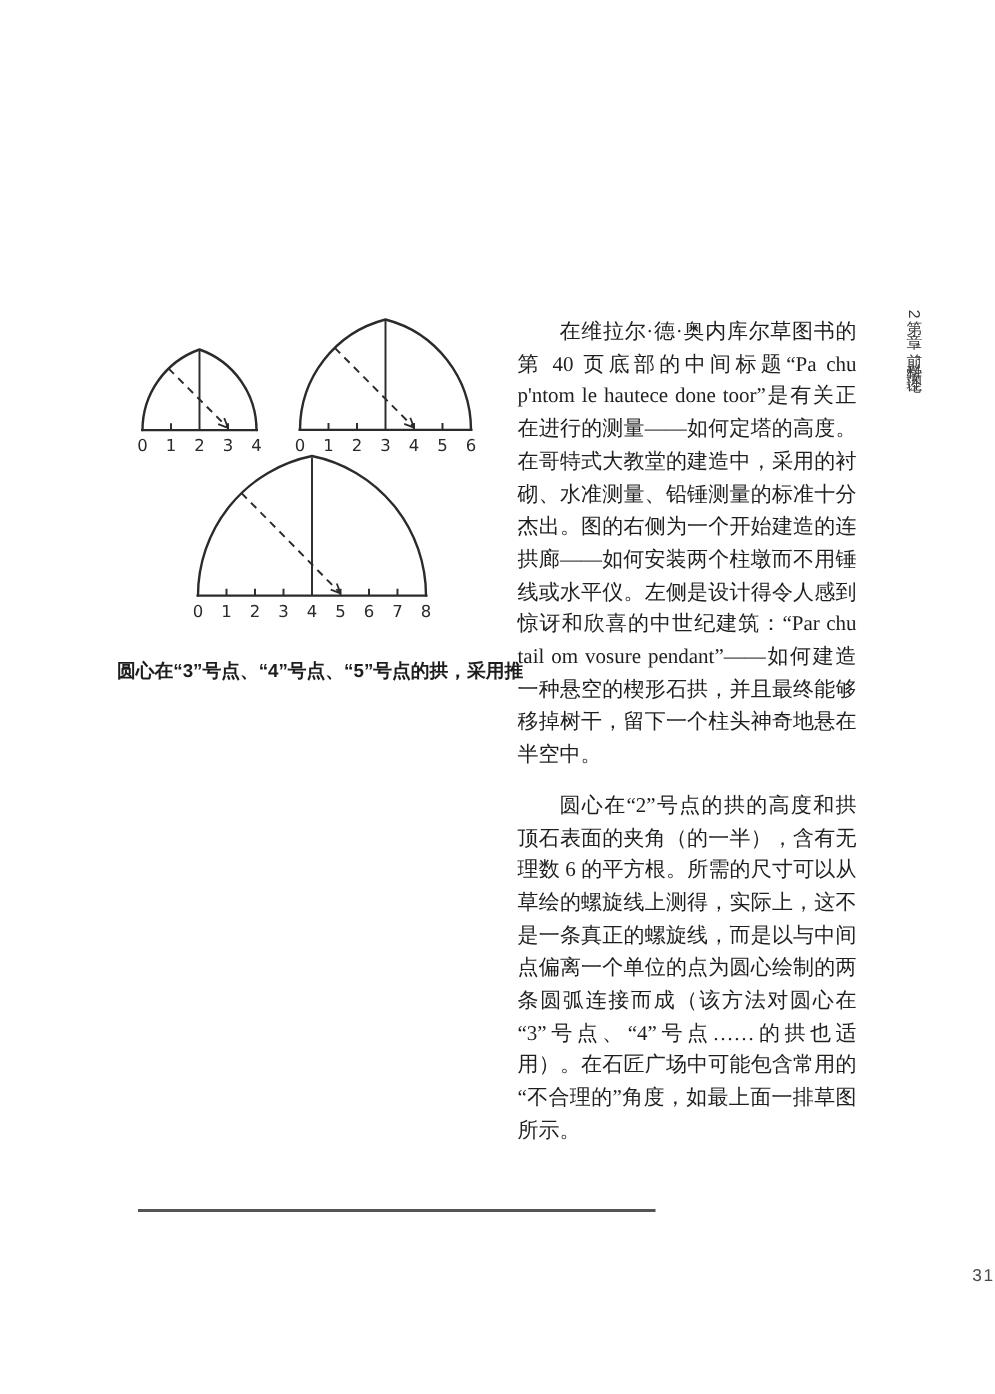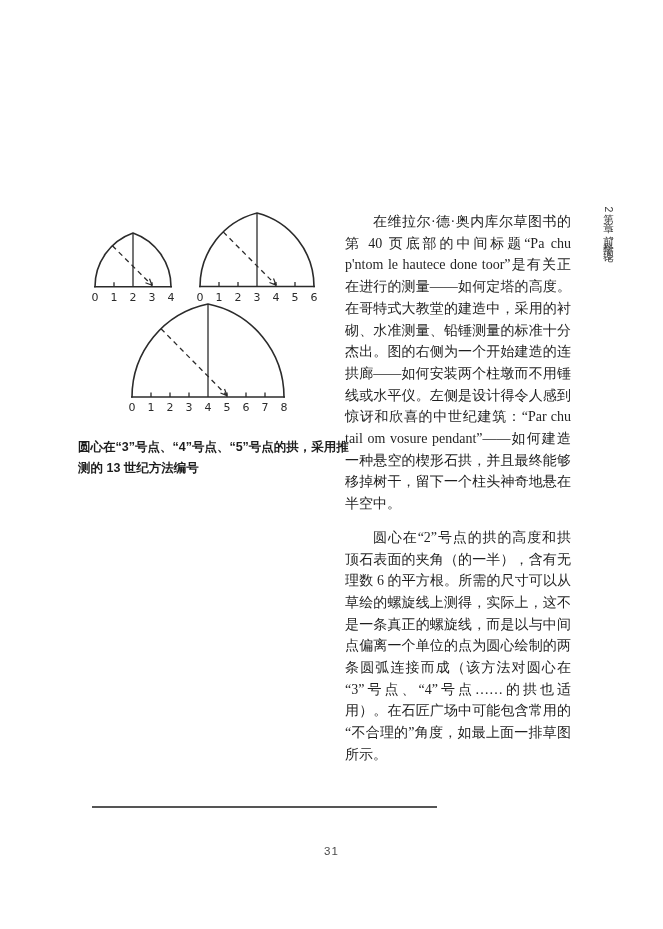--- a/index.html
+++ b/index.html
@@ -39,21 +39,21 @@
     font-size:10.5px;letter-spacing:1.5px;color:#3a3a3a;
   }
 
   .footnote-rule{
     position:absolute;left:92px;top:806px;width:345px;height:1.5px;
     background:#555;
   }
 
   .page-number{
     position:absolute;left:0;top:845px;width:663px;
-    text-align:center;
+    text-align:right;
     font-family:"Liberation Sans", sans-serif;
     font-size:11.5px;color:#4a4a4a;letter-spacing:1px;
   }
 </style>
 </head>
 <body>
 
 <div class="page">
 
   <svg class="arch-svg" style="left:87px;top:230px;" width="92" height="74.74011537017762" viewBox="0 0 92 74.74011537017762">
@@ -109,21 +109,20 @@
       <text x="65" y="110.08061022576076" text-anchor="middle" fill="#2b2b2b" font-size="11px" font-family="&quot;DejaVu Sans&quot;, sans-serif">3</text>
       <text x="84" y="110.08061022576076" text-anchor="middle" fill="#2b2b2b" font-size="11px" font-family="&quot;DejaVu Sans&quot;, sans-serif">4</text>
       <text x="103" y="110.08061022576076" text-anchor="middle" fill="#2b2b2b" font-size="11px" font-family="&quot;DejaVu Sans&quot;, sans-serif">5</text>
       <text x="122" y="110.08061022576076" text-anchor="middle" fill="#2b2b2b" font-size="11px" font-family="&quot;DejaVu Sans&quot;, sans-serif">6</text>
       <text x="141" y="110.08061022576076" text-anchor="middle" fill="#2b2b2b" font-size="11px" font-family="&quot;DejaVu Sans&quot;, sans-serif">7</text>
       <text x="160" y="110.08061022576076" text-anchor="middle" fill="#2b2b2b" font-size="11px" font-family="&quot;DejaVu Sans&quot;, sans-serif">8</text>
     </svg>
 
   <div class="fig-caption">
     <div>圆心在“3”号点、“4”号点、“5”号点的拱，采用推</div>
-    <div>测的 13 世纪方法编号</div>
   </div>
 
   <div class="body-col">
     <p>在维拉尔·德·奥内库尔草图书的第 40 页底部的中间标题“Pa chu p'ntom le hautece done toor”是有关正在进行的测量——如何定塔的高度。在哥特式大教堂的建造中，采用的衬砌、水准测量、铅锤测量的标准十分杰出。图的右侧为一个开始建造的连拱廊——如何安装两个柱墩而不用锤线或水平仪。左侧是设计得令人感到惊讶和欣喜的中世纪建筑：“Par chu tail om vosure pendant”——如何建造一种悬空的楔形石拱，并且最终能够移掉树干，留下一个柱头神奇地悬在半空中。</p>
     <p>圆心在“2”号点的拱的高度和拱顶石表面的夹角（的一半），含有无理数 6 的平方根。所需的尺寸可以从草绘的螺旋线上测得，实际上，这不是一条真正的螺旋线，而是以与中间点偏离一个单位的点为圆心绘制的两条圆弧连接而成（该方法对圆心在“3”号点、“4”号点……的拱也适用）。在石匠广场中可能包含常用的“不合理的”角度，如最上面一排草图所示。</p>
   </div>
 
   <div class="sidebar-vertical">第2章　前“科学”理论</div>
 
   <div class="footnote-rule"></div>

